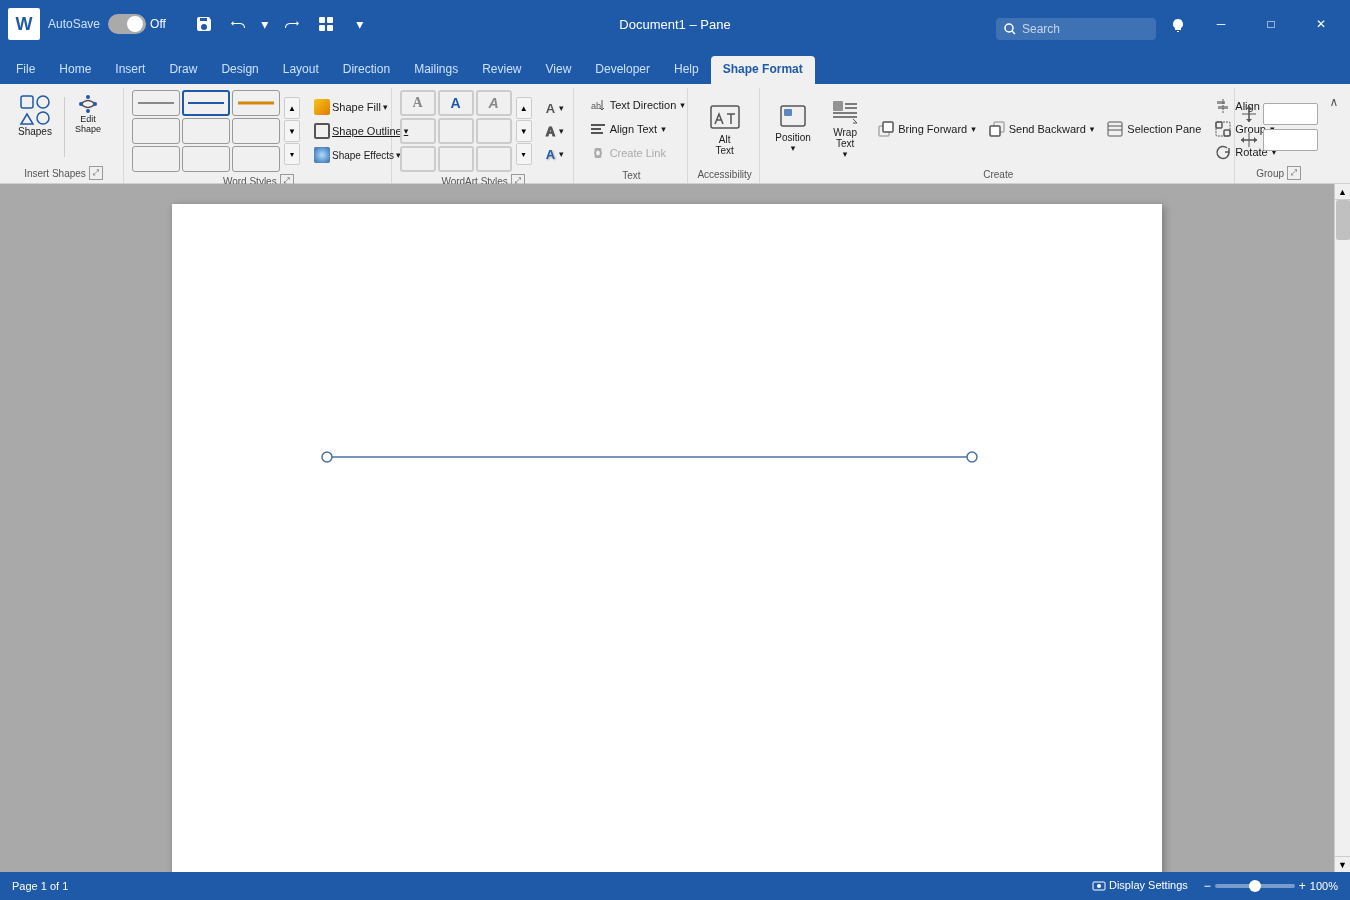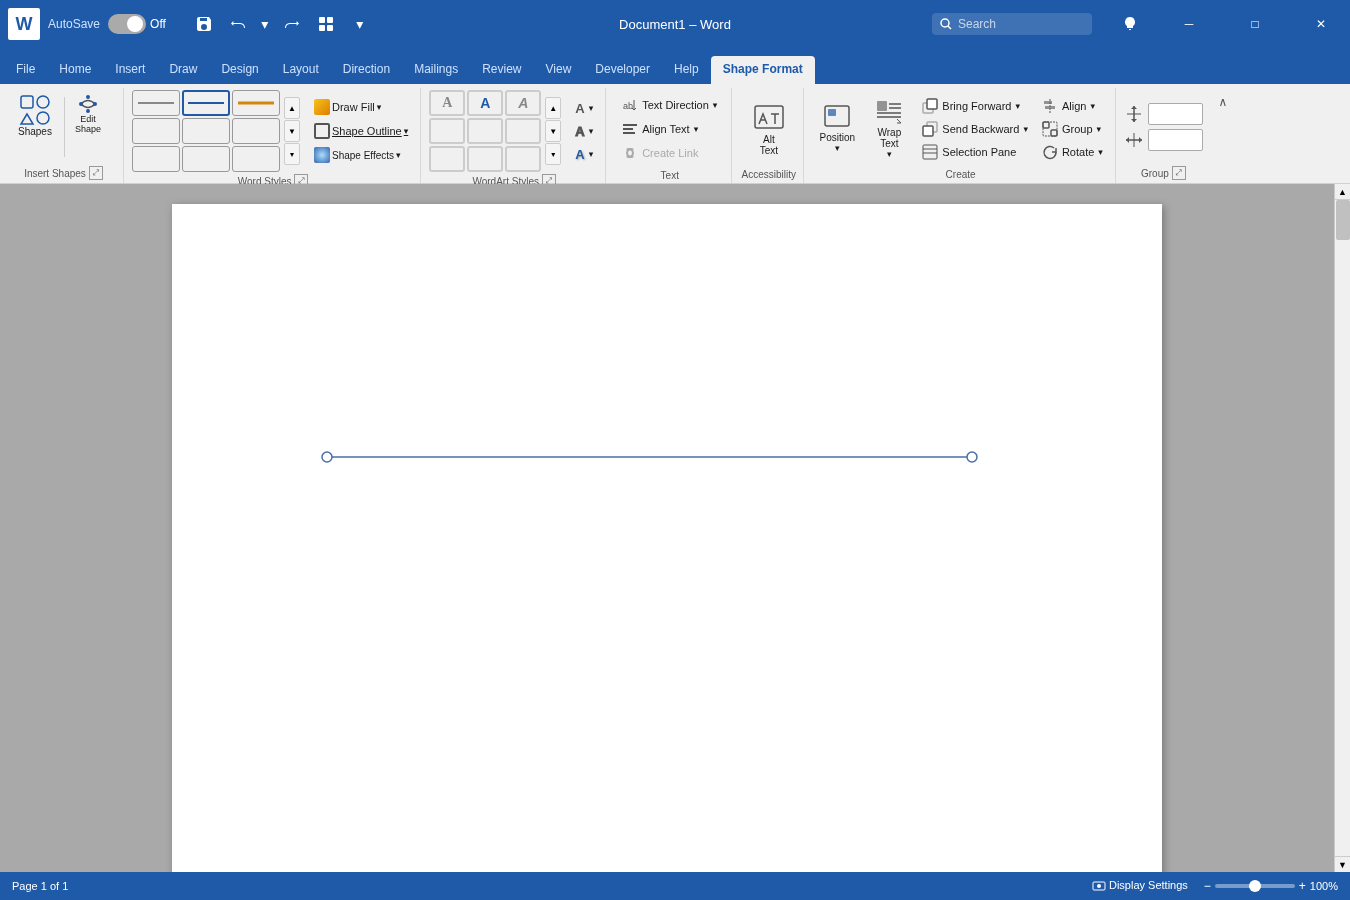--- a/index.html
+++ b/index.html
@@ -249,23 +249,23 @@
       <svg width="16" height="16" viewBox="0 0 16 16" fill="white">
           <rect x="1" y="1" width="6" height="6" rx="1"></rect>
           <rect x="9" y="1" width="6" height="6" rx="1"></rect>
           <rect x="1" y="9" width="6" height="6" rx="1"></rect>
           <rect x="9" y="9" width="6" height="6" rx="1"></rect>
         </svg>
     </button>
     <button class="toolbar-icon-btn">▾</button>
   </div>
 
-  <span class="title-text" style="position:absolute;left:50%;transform:translateX(-50%); color:white; font-size:13px;">Document1 – Word</span>
-
-  <div style="display:flex;align-items:center;gap:24px;margin-left:auto;">
+  <span class="title-text" style="position:absolute;left:50%;transform:translateX(-50%); color:white; font-size:13px;">Document1 – Pane</span>
+
+  <div style="display:flex;align-items:flex-end;gap:8px;margin-left:auto;">
     <div class="search-box" style="background:rgba(255,255,255,0.15);border-radius:4px;padding:4px 8px;display:flex;align-items:center;gap:6px;width:160px;">
       <svg width="12" height="12" viewBox="0 0 12 12" fill="white">
           <circle cx="5" cy="5" r="4" stroke="white" stroke-width="1.5" fill="none"></circle>
           <line x1="8" y1="8" x2="11" y2="11" stroke="white" stroke-width="1.5"></line>
         </svg>
       <span style="color:rgba(255,255,255,0.7);font-size:12px;">Search</span>
     </div>
     <button class="toolbar-icon-btn">
       <svg width="16" height="16" viewBox="0 0 16 16" fill="white">
           <path d="M8 1a5 5 0 0 0-3 9v2h6v-2a5 5 0 0 0-3-9zm-1 12v1h2v-1H7z"></path>
@@ -369,21 +369,21 @@
         <div class="gallery-scroll" style="display:flex;flex-direction:column;gap:1px;">
           <button class="gallery-scroll-btn">▲</button>
           <button class="gallery-scroll-btn">▼</button>
           <button class="gallery-scroll-btn">▾</button>
         </div>
       </div>
 
       <div style="display:flex;flex-direction:column;gap:2px;margin-left:4px;">
         <button class="ribbon-btn-small" style="font-size:11px;gap:2px;">
           <span style="display:inline-block;width:16px;height:16px;background:linear-gradient(135deg,#f5c518,#e07b00);border-radius:2px;"></span>
-          <span style="font-size:11px;">Draw Fill</span>
+          <span style="font-size:11px;">Shape Fill</span>
           <span style="font-size:9px;">▾</span>
         </button>
         <button class="ribbon-btn-small" style="font-size:11px;gap:2px;text-decoration:underline;">
           <span style="display:inline-block;width:16px;height:16px;border:2px solid #555;border-radius:2px;"></span>
           <span style="font-size:11px;">Shape Outline</span>
           <span style="font-size:9px;">▾</span>
         </button>
         <button class="ribbon-btn-small" style="font-size:11px;gap:2px;">
           <span style="display:inline-block;width:16px;height:16px;background:radial-gradient(circle,#adf,#36a);border-radius:2px;"></span>
           <span style="font-size:10px;">Shape Effects</span>
@@ -522,21 +522,21 @@
           <line x1="14" y1="5" x2="26" y2="5" stroke="#555" stroke-width="1.5"></line>
           <line x1="14" y1="9" x2="26" y2="9" stroke="#555" stroke-width="1.5"></line>
           <line x1="2" y1="14" x2="26" y2="14" stroke="#555" stroke-width="1.5"></line>
           <line x1="2" y1="18" x2="26" y2="18" stroke="#555" stroke-width="1.5"></line>
           <path d="M22 20 L26 24 L22 24" stroke="#555" stroke-width="1" fill="none"></path>
         </svg>
         <span>Wrap<br>Text</span>
         <span style="font-size:9px;">▾</span>
       </button>
 
-      <div style="display:flex;flex-direction:column;gap:1px;justify-content:center;">
+      <div style="display:flex;flex-direction:row;gap:1px;justify-content:center;">
         <button class="ribbon-btn-small" style="gap:4px;">
           <svg width="16" height="16" viewBox="0 0 16 16">
             <rect x="1" y="5" width="10" height="10" rx="1" fill="none" stroke="#aaa" stroke-width="1.5"></rect>
             <rect x="5" y="1" width="10" height="10" rx="1" fill="white" stroke="#555" stroke-width="1.5"></rect>
           </svg>
           <span>Bring Forward</span>
           <span style="font-size:9px;">▾</span>
         </button>
         <button class="ribbon-btn-small" style="gap:4px;">
           <svg width="16" height="16" viewBox="0 0 16 16">

